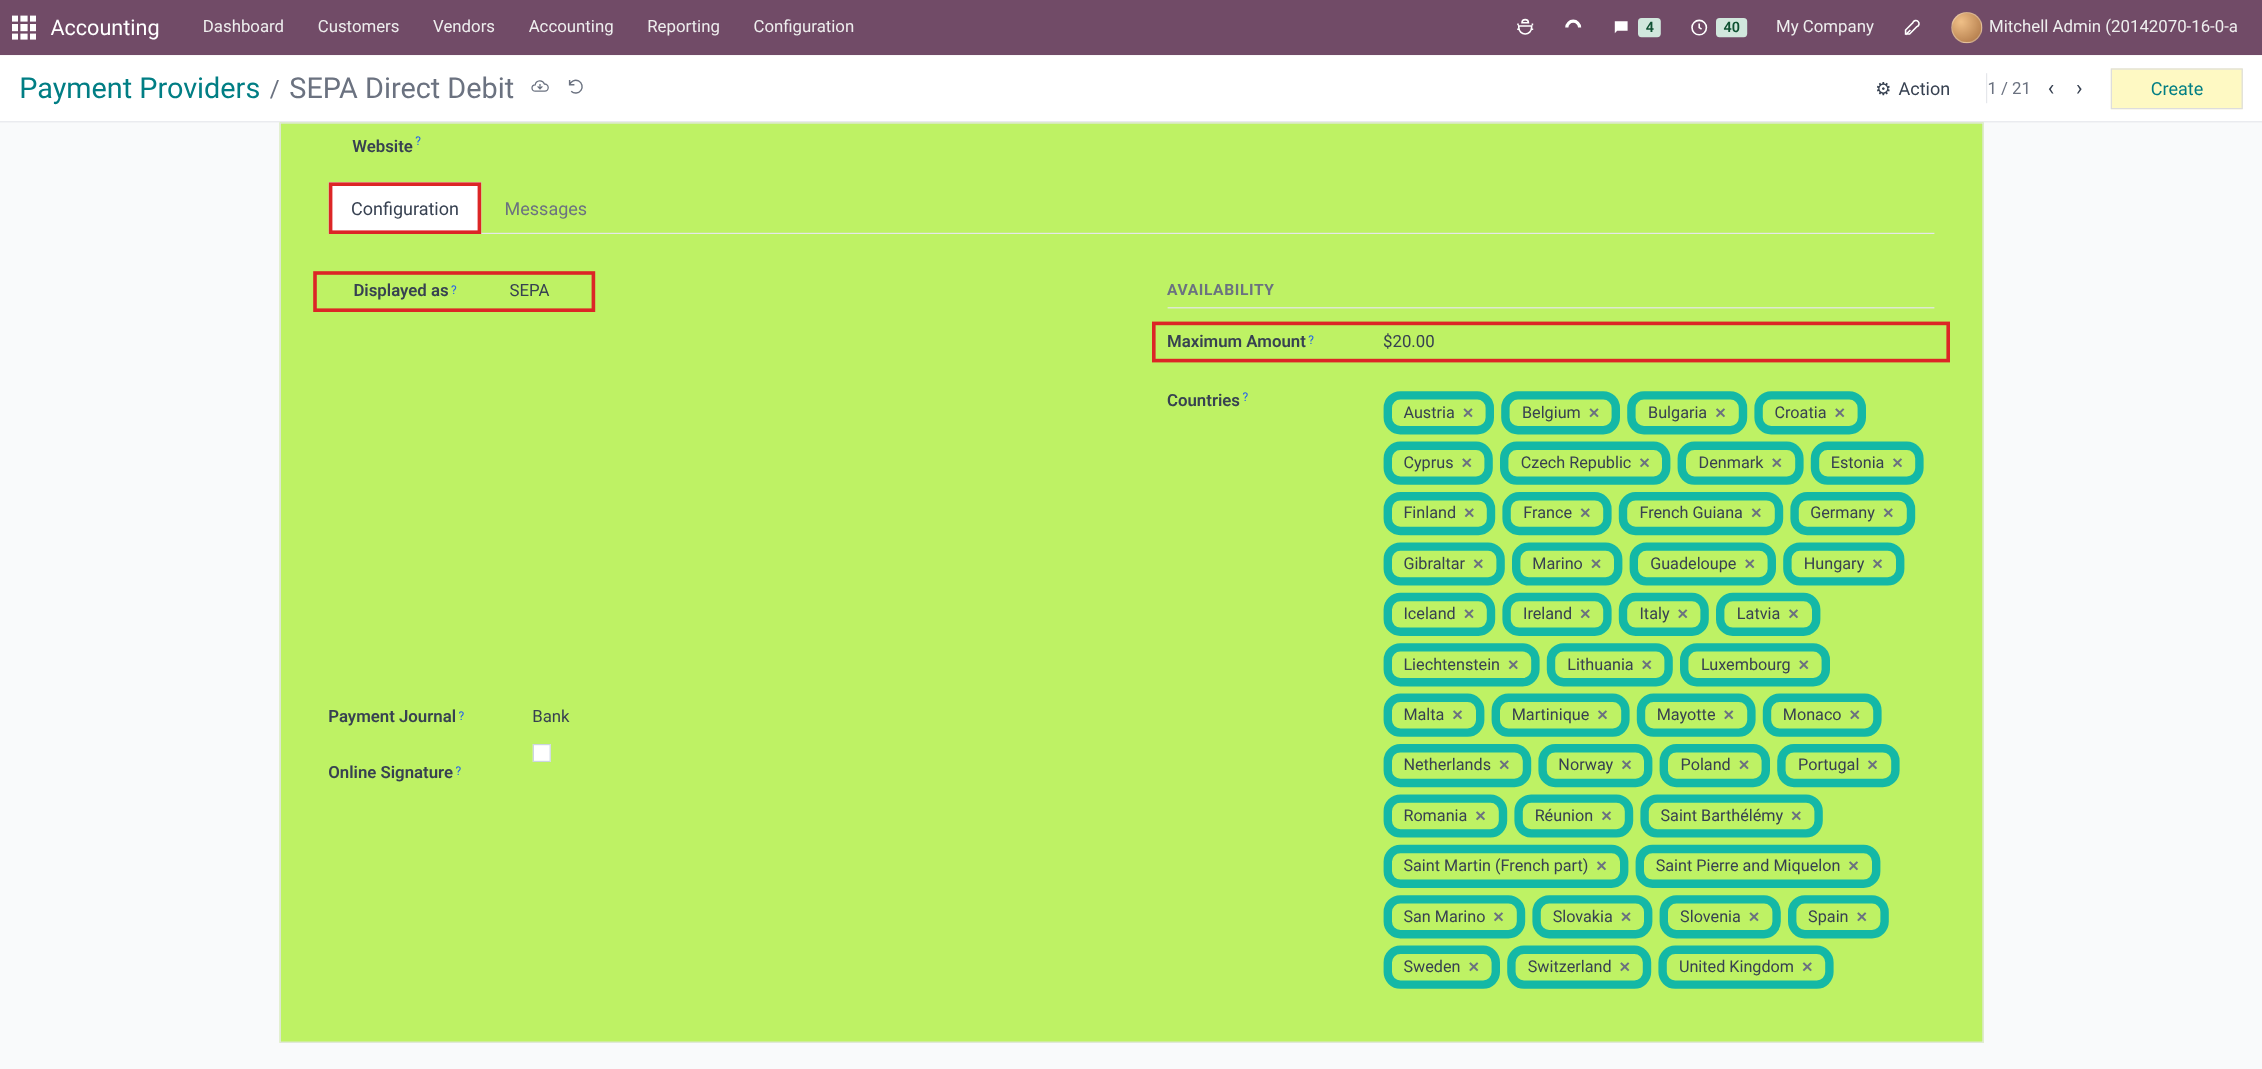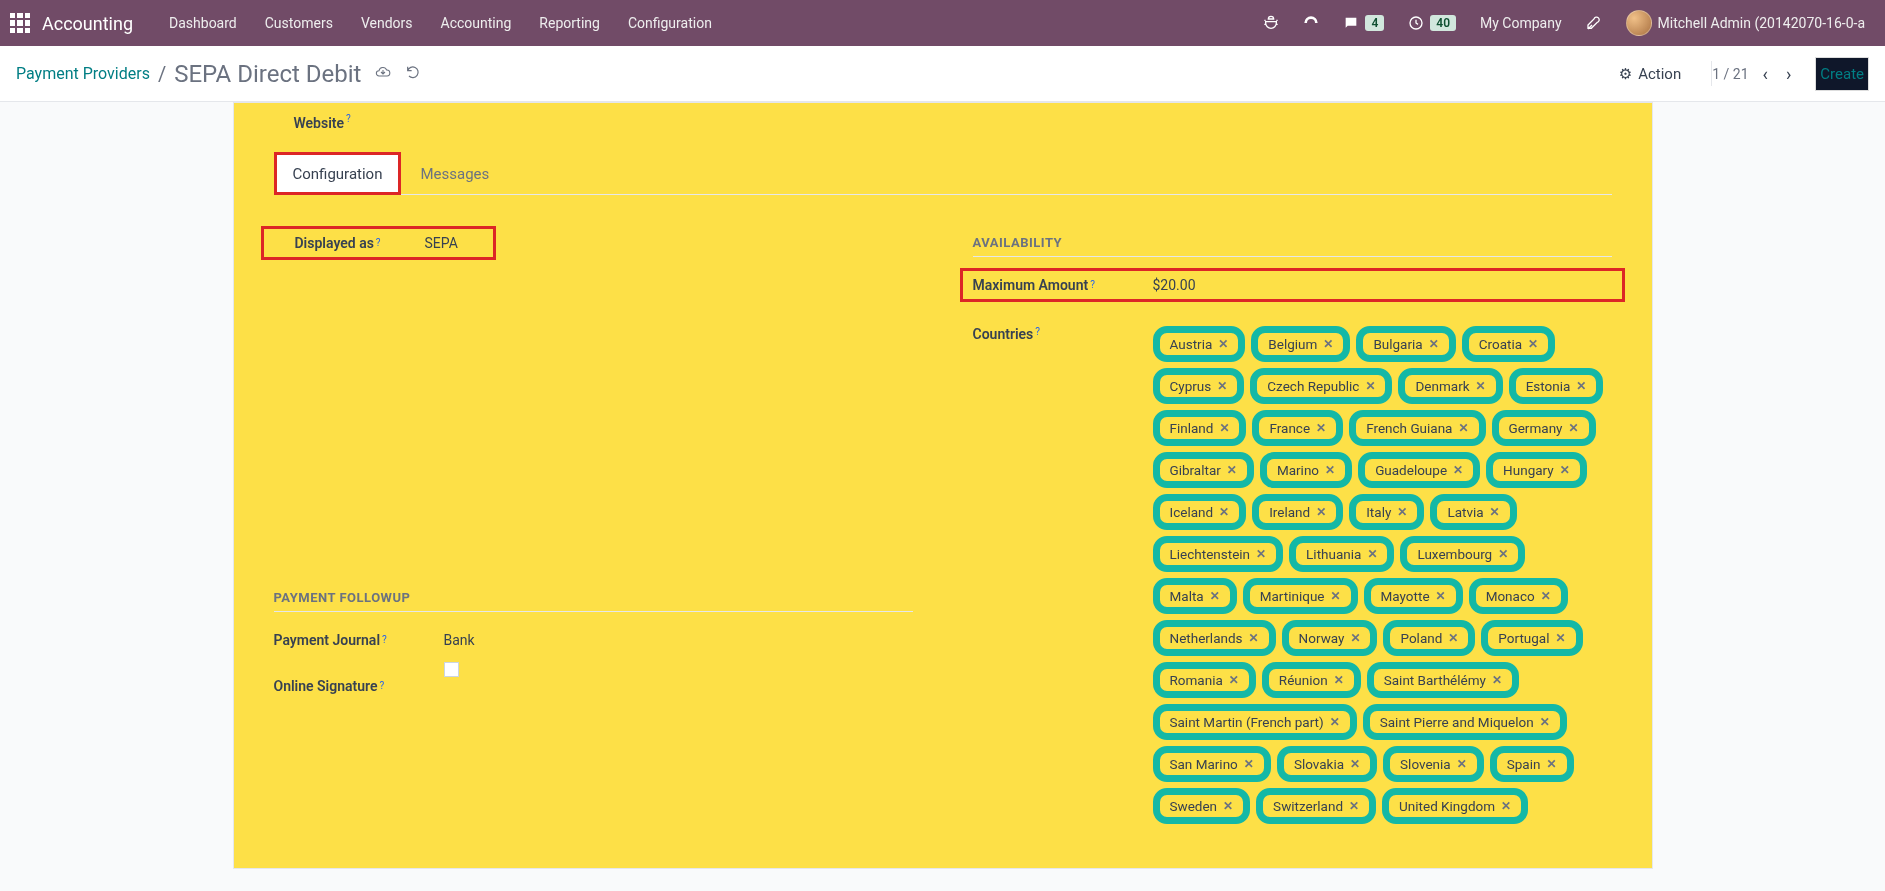--- a/index.html
+++ b/index.html
@@ -11,35 +11,35 @@
 .topnav .apps-icon span { background: #fff; }
 .topnav .brand { font-size: 18px; font-weight: 400; margin-right: 18px; color: #fff; }
 .topnav .menu-item { color: #eee; padding: 0 14px; cursor: pointer; font-size: 14px; }
 .topnav .spacer { flex: 1; }
 .topnav .right-item { display: flex; align-items: center; padding: 0 10px; cursor: pointer; color: #eee; gap: 6px; }
 .badge { background: #d1e7dd; color: #0f5132; border-radius: 3px; padding: 1px 6px; font-size: 12px; font-weight: 600; }
 .avatar { width: 26px; height: 26px; border-radius: 50%; background: radial-gradient(circle at 30% 30%, #f0c088, #a87040); border: 1px solid rgba(255,255,255,.3); }
 
 
 .controlbar { background: #fff; border-bottom: 1px solid #e5e7eb; height: 56px; display: flex; align-items: center; padding: 0 16px; }
-.crumb-link { color: #017e84; font-size: 16px; cursor: pointer; }
+.crumb-link { color: #017e84; font-size: 24px; cursor: pointer; }
 .crumb-sep { color: #6b7280; font-size: 20px; padding: 0 8px; }
 .crumb-current { color: #6b7280; font-size: 24px; }
 .cb-icon { color: #6b7280; margin-left: 14px; cursor: pointer; font-size: 14px; }
 .controlbar .spacer { flex: 1; }
 .action-btn { color: #374151; display: flex; align-items: center; gap: 6px; cursor: pointer; font-size: 15px; }
 .action-btn::before { content: "⚙"; font-size: 15px; color: #374151; }
 .pager-group { display: flex; align-items: center; gap: 10px; margin-left: 30px; border-left: 1px solid #e5e7eb; }
 .pager-text { color: #6b7280; font-size: 14px; }
 .pager-arrow { color: #374151; font-size: 18px; cursor: pointer; padding: 2px 4px; }
-.create-btn { margin-left: 20px; border: 1px solid #ddd; color: #017e84; padding: 7px 4px; font-size: 15px; cursor: pointer; background: #0f172a; }
+.create-btn { margin-left: 20px; border: 1px solid #ddd; color: #017e84; padding: 7px 32px; font-size: 15px; cursor: pointer; background: #fef9c3; }
 
 
 .sheet-wrap { padding: 0 0 40px 0; }
-.sheet { background: #fde047; border: 1px solid #e5e7eb; max-width: 1420px; margin: 0 auto; padding: 10px 40px 30px 40px; min-height: 640px; }
+.sheet { background: #bef264; border: 1px solid #e5e7eb; max-width: 1420px; margin: 0 auto; padding: 10px 40px 30px 40px; min-height: 640px; }
 .form-label { font-weight: 600; color: #374151; font-size: 14px; }
 .help-q { color: #2563eb; font-size: 10px; vertical-align: super; font-weight: 400; margin-left: 2px; cursor: pointer; }
 
 
 .tab-row { display: flex; margin-top: 20px; border-bottom: 1px solid #e5e7eb; }
 .tab { padding: 12px 18px; font-size: 15px; color: #6b7280; cursor: pointer; border: 1px solid transparent; border-bottom: none; position: relative; top: 1px; }
 .tab.active { color: #374151; border-color: #e5e7eb; background: #fff; }
 .tab.hl { outline: 3px solid #dc2626; outline-offset: -3px; }
 
 
@@ -167,21 +167,20 @@
           <div class="label-cell" style="width:110px;">
             <span class="form-label">Displayed as</span>
                 <span class="help-q">?</span>
           </div>
           <div class="value-cell">SEPA</div>
         </div>
       </div>
 
       <div style="height:300px;"></div>
 
-      <div class="section-title">PAYMENT FOLLOWUP</div>
 
       <div class="field-row">
         <div class="label-cell" style="width:150px;">
           <span class="form-label">Payment Journal</span>
               <span class="help-q">?</span>
         </div>
         <div class="value-cell">Bank</div>
       </div>
 
       <div class="field-row">

